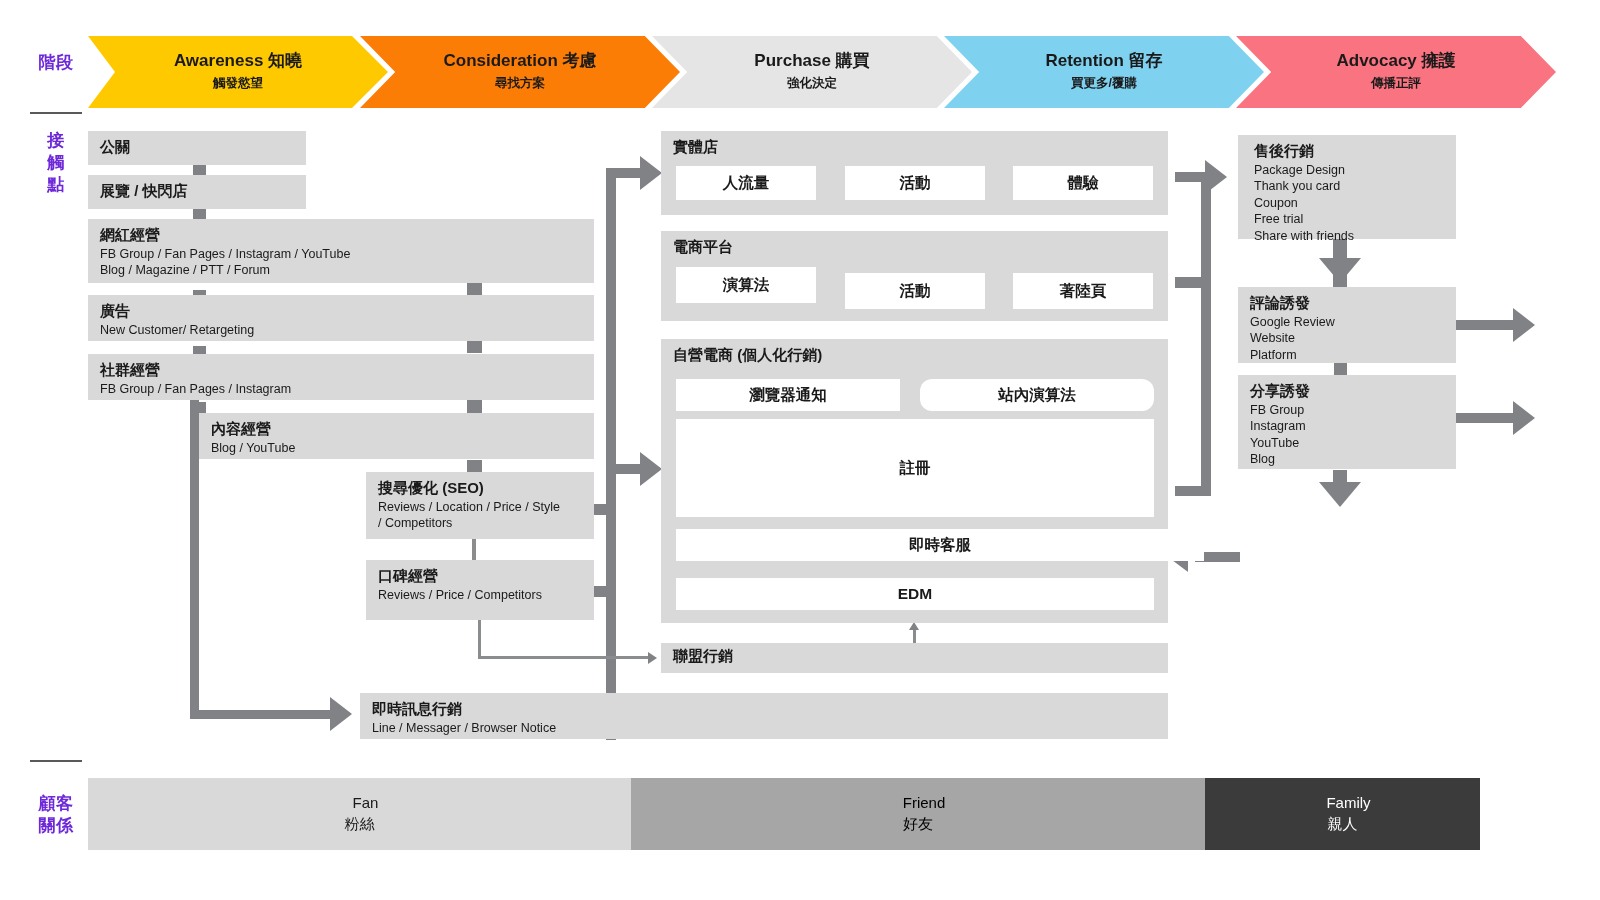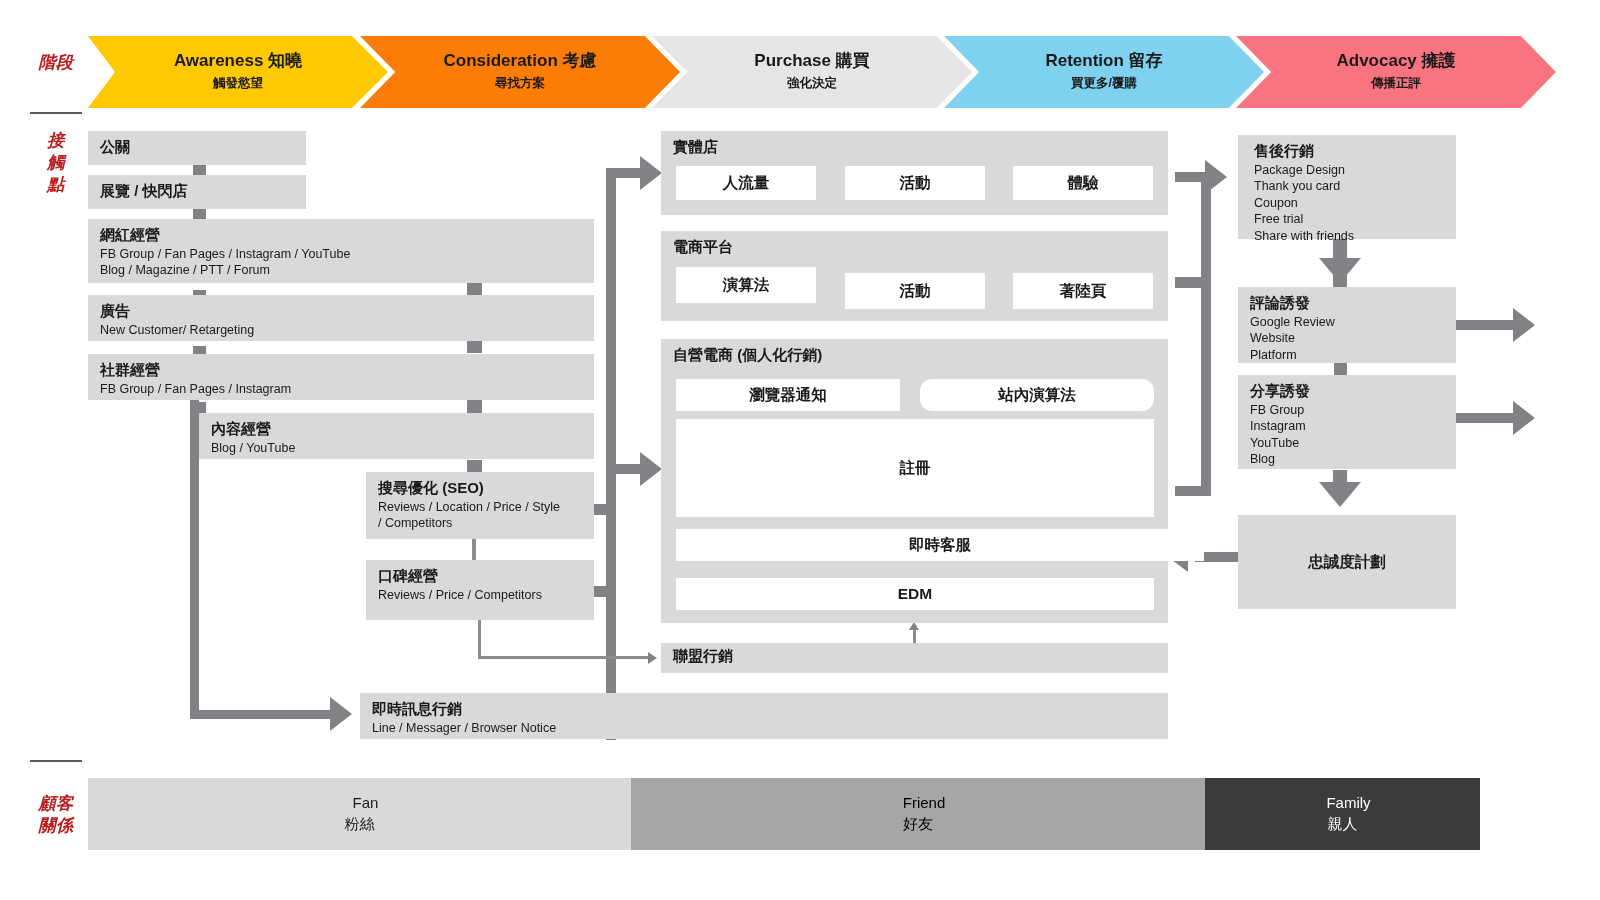--- a/index.html
+++ b/index.html
@@ -18,23 +18,22 @@
     overflow: hidden;
     background: #ffffff;
   }
   
   .row-label {
     position: absolute;
     text-align: center;
     font-size: 17px;
     font-weight: 600;
     line-height: 1.28;
-    color: #b91c1c;
+    color: #6d28d9;
     letter-spacing: .5px;
-    font-style: italic;
   }
   .divider {
     position: absolute;
     height: 2px;
     background: #58595b;
   }
   
   .stage {
     position: absolute;
     height: 72px;
@@ -342,23 +341,20 @@
   </div>
 
   <div class="tp" style="left:1238px; top:375px; width:218px; height:94px;">
     <div class="t-title">分享誘發</div>
     <div class="t-sub">FB Group
 Instagram
 YouTube
 Blog</div>
   </div>
 
-  <div class="tp center-label" style="left:1238px; top:515px; width:218px; height:94px;">
-    <div class="t-title">忠誠度計劃</div>
-  </div>
 
   <div class="rel" style="left:88px; top:778px; width:543px; background:#d9d9d9; color:#1a1a1a;">
     <span class="r-en">Fan</span>
     <span class="r-zh">粉絲</span>
   </div>
   <div class="rel" style="left:631px; top:778px; width:574px; background:#a6a6a6; color:#000000;">
     <span class="r-en">Friend</span>
     <span class="r-zh">好友</span>
   </div>
   <div class="rel" style="left:1205px; top:778px; width:275px; background:#3b3b3b; color:#ffffff;">

